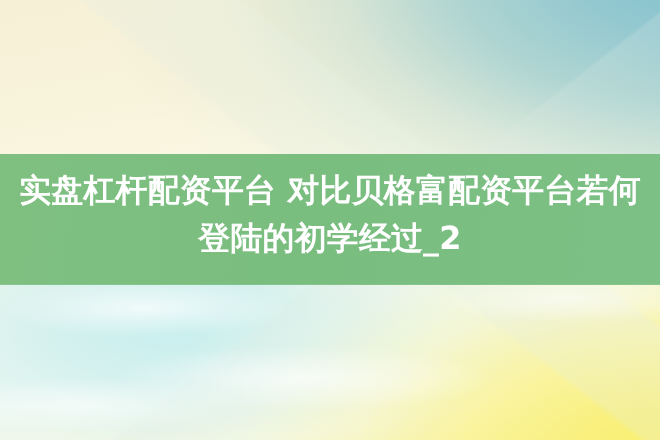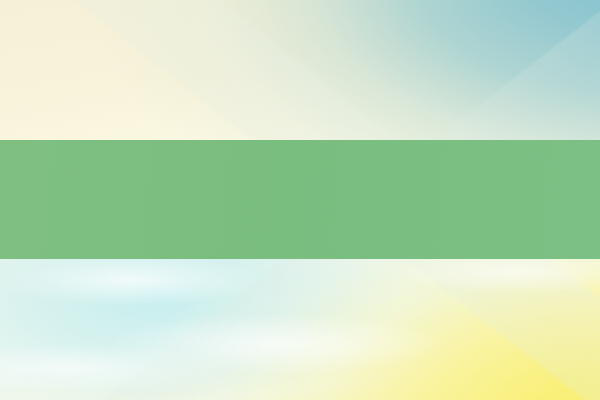--- a/index.html
+++ b/index.html
@@ -127,14 +127,15 @@
 
   <div class="bg-layer bg-base"></div>
   <div class="bg-layer bg-teal"></div>
   <div class="bg-layer bg-cyan"></div>
   <div class="bg-layer bg-yellow"></div>
   <div class="bg-layer bg-facet"></div>
   <div class="bg-layer bg-clouds"></div>
 
   <div class="banner"></div>
 
+  <div class="banner-title">实盘杠杆配资平台 对比贝格富配资平台若何登陆的初学经过_2</div>
 
 </div>
 
 </body></html>

